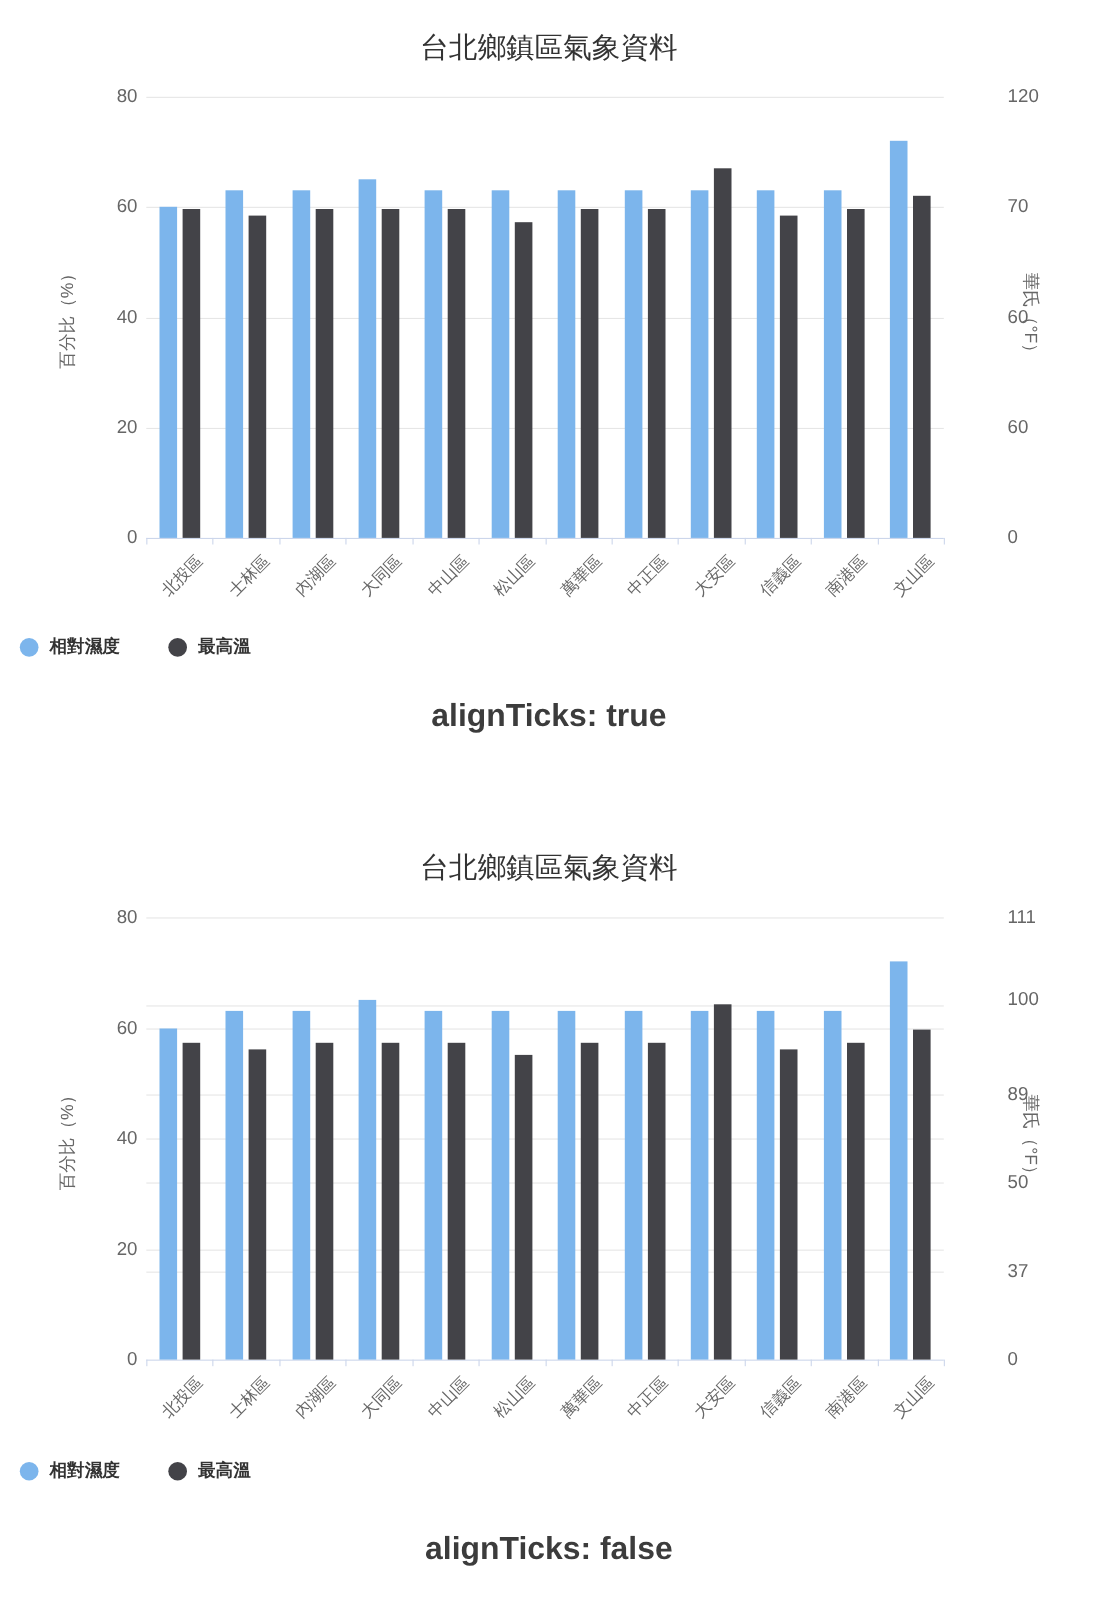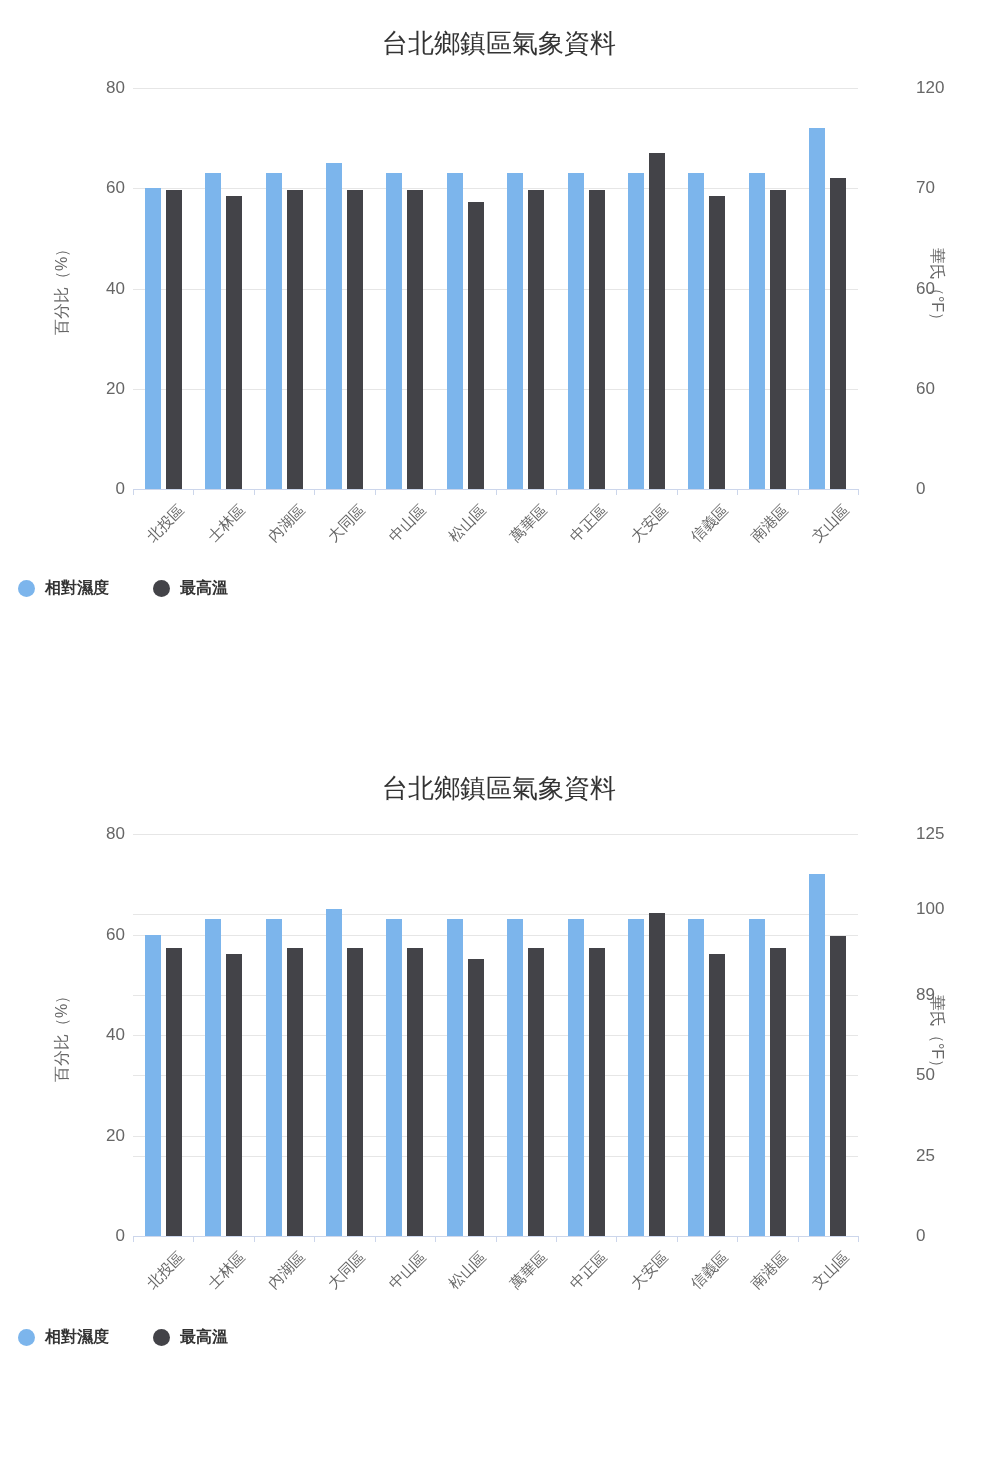--- a/index.html
+++ b/index.html
@@ -120,20 +120,21 @@
     <div class="legend">
         <span class="legend-item">
           <span class="legend-dot" style="background: rgb(124, 181, 236);"></span>
           <span class="legend-label">相對濕度</span>
         </span>
         <span class="legend-item">
           <span class="legend-dot" style="background: rgb(67, 67, 72);"></span>
           <span class="legend-label">最高溫</span>
         </span>
       </div>
+    <div class="caption">alignTicks: true</div>
   </section>
 
   <section class="chart" id="chart1">
     <h2 class="chart-title">台北鄉鎮區氣象資料</h2>
     <div class="axis-title axis-title-left">百分比（%）</div>
     <div class="axis-title axis-title-right">華氏（°F）</div>
     <div class="plot">
         <div class="axis-line-x" style="top: 402px;"></div>
         <div class="gridline" style="top: 302px;"></div>
         <div class="gridline" style="top: 201px;"></div>
@@ -142,25 +143,25 @@
         <div class="gridline" style="top: 322px;"></div>
         <div class="gridline" style="top: 241px;"></div>
         <div class="gridline" style="top: 161px;"></div>
         <div class="gridline" style="top: 80px;"></div>
         <div class="ytick left" style="top: 392px;">0</div>
         <div class="ytick left" style="top: 291.5px;">20</div>
         <div class="ytick left" style="top: 191px;">40</div>
         <div class="ytick left" style="top: 90.5px;">60</div>
         <div class="ytick left" style="top: -10px;">80</div>
         <div class="ytick right" style="top: 392px;">0</div>
-        <div class="ytick right" style="top: 311.6px;">25</div>
+        <div class="ytick right" style="top: 311.6px;">37</div>
         <div class="ytick right" style="top: 231.2px;">50</div>
         <div class="ytick right" style="top: 150.8px;">89</div>
         <div class="ytick right" style="top: 65px;">100</div>
-        <div class="ytick right" style="top: -10px;">125</div>
+        <div class="ytick right" style="top: -10px;">111</div>
         <div class="xtick-mark" style="left: 0px; top: 402px;"></div>
         <div class="xtick-mark" style="left: 60px; top: 402px;"></div>
         <div class="xtick-mark" style="left: 121px; top: 402px;"></div>
         <div class="xtick-mark" style="left: 181px; top: 402px;"></div>
         <div class="xtick-mark" style="left: 242px; top: 402px;"></div>
         <div class="xtick-mark" style="left: 302px; top: 402px;"></div>
         <div class="xtick-mark" style="left: 363px; top: 402px;"></div>
         <div class="xtick-mark" style="left: 423px; top: 402px;"></div>
         <div class="xtick-mark" style="left: 483px; top: 402px;"></div>
         <div class="xtick-mark" style="left: 544px; top: 402px;"></div>
@@ -207,15 +208,16 @@
     <div class="legend">
         <span class="legend-item">
           <span class="legend-dot" style="background: rgb(124, 181, 236);"></span>
           <span class="legend-label">相對濕度</span>
         </span>
         <span class="legend-item">
           <span class="legend-dot" style="background: rgb(67, 67, 72);"></span>
           <span class="legend-label">最高溫</span>
         </span>
       </div>
+    <div class="caption">alignTicks: false</div>
   </section>
 
 </div>
 
 </body></html>

